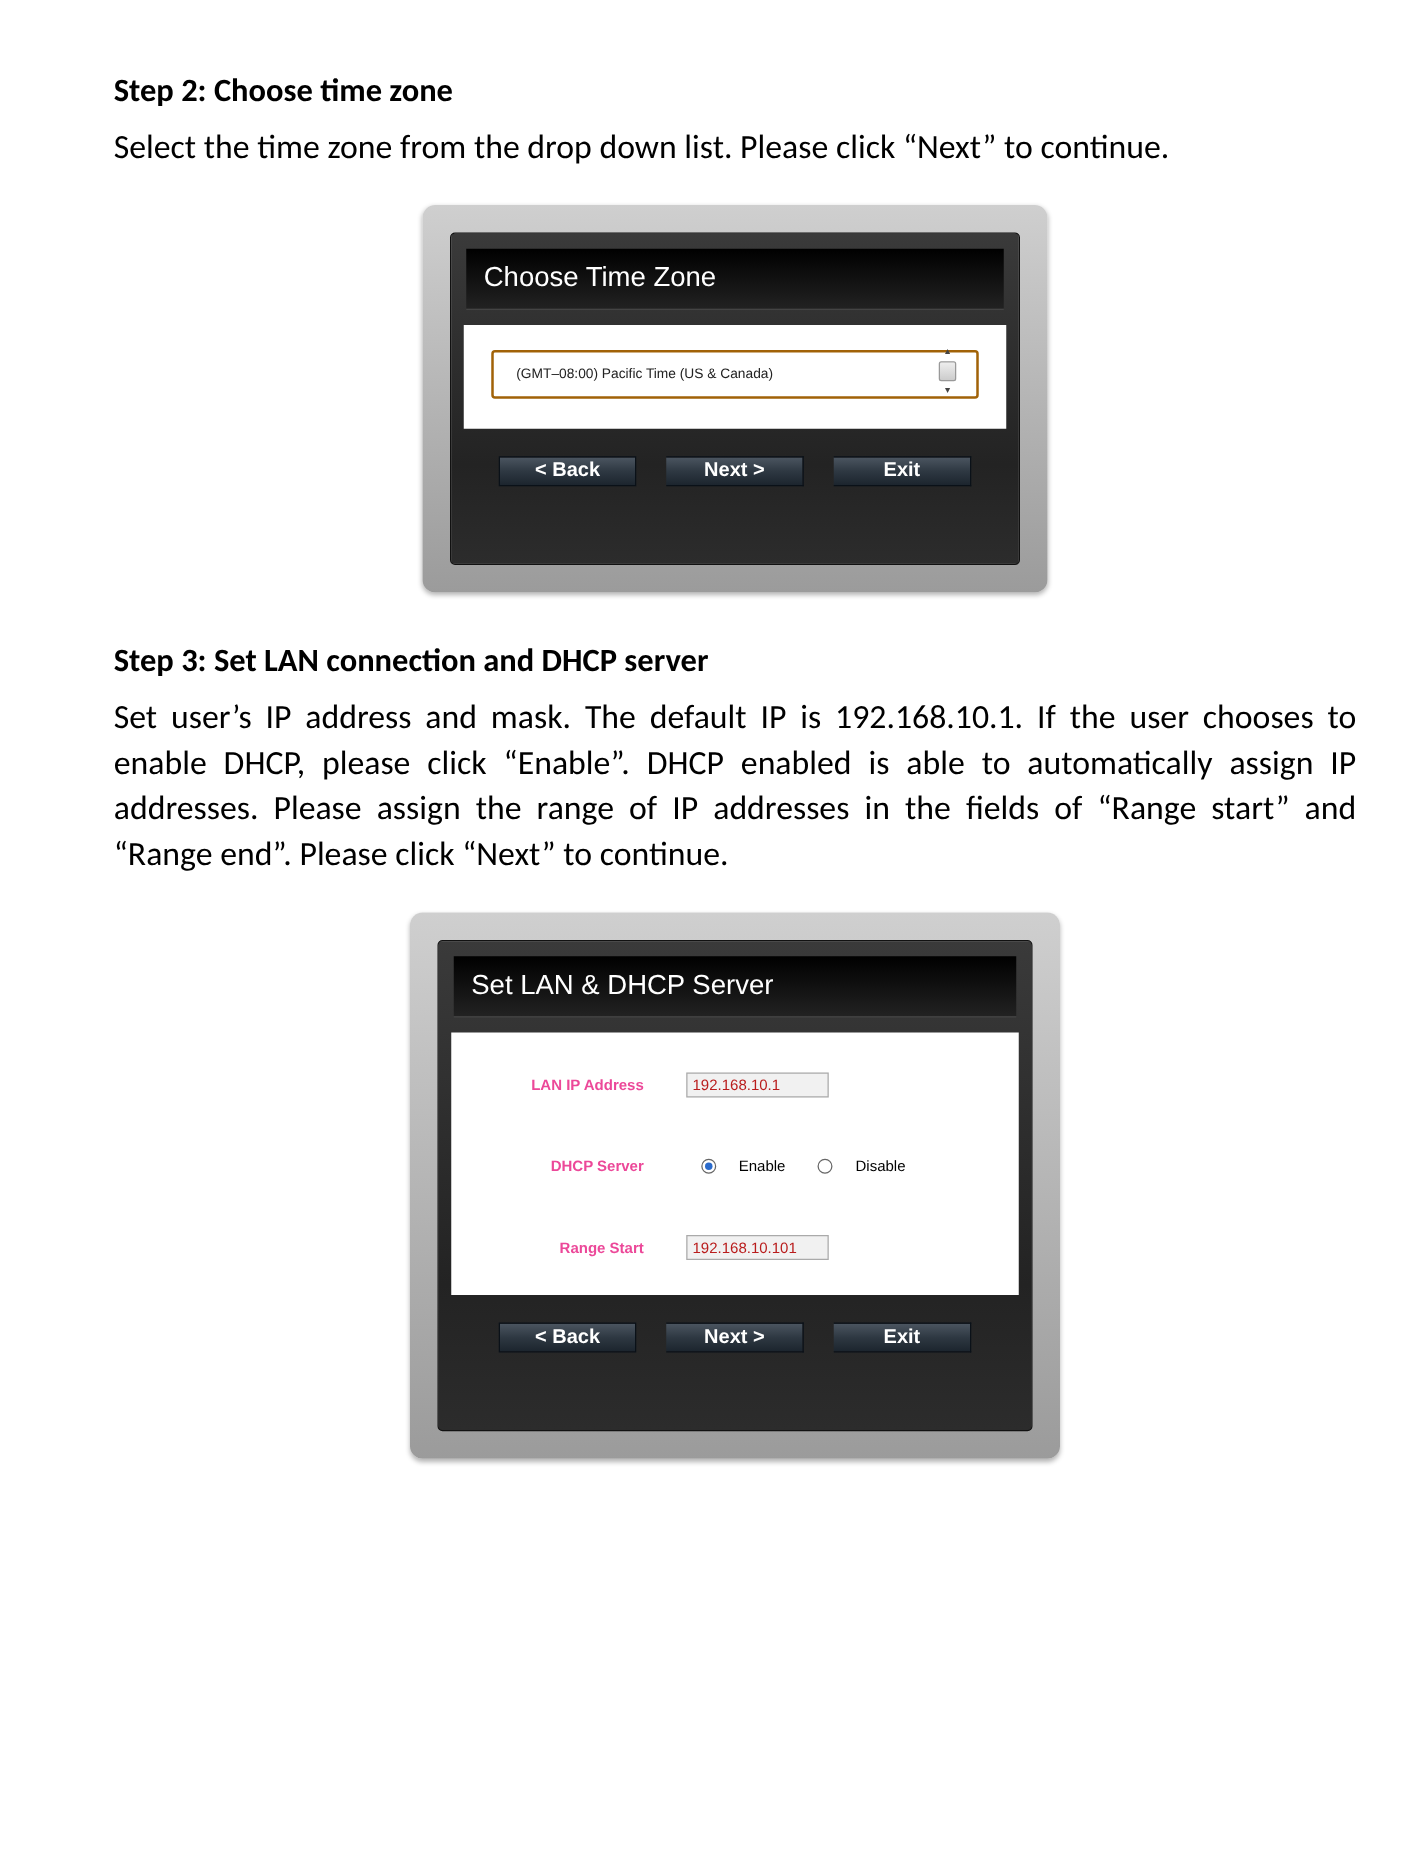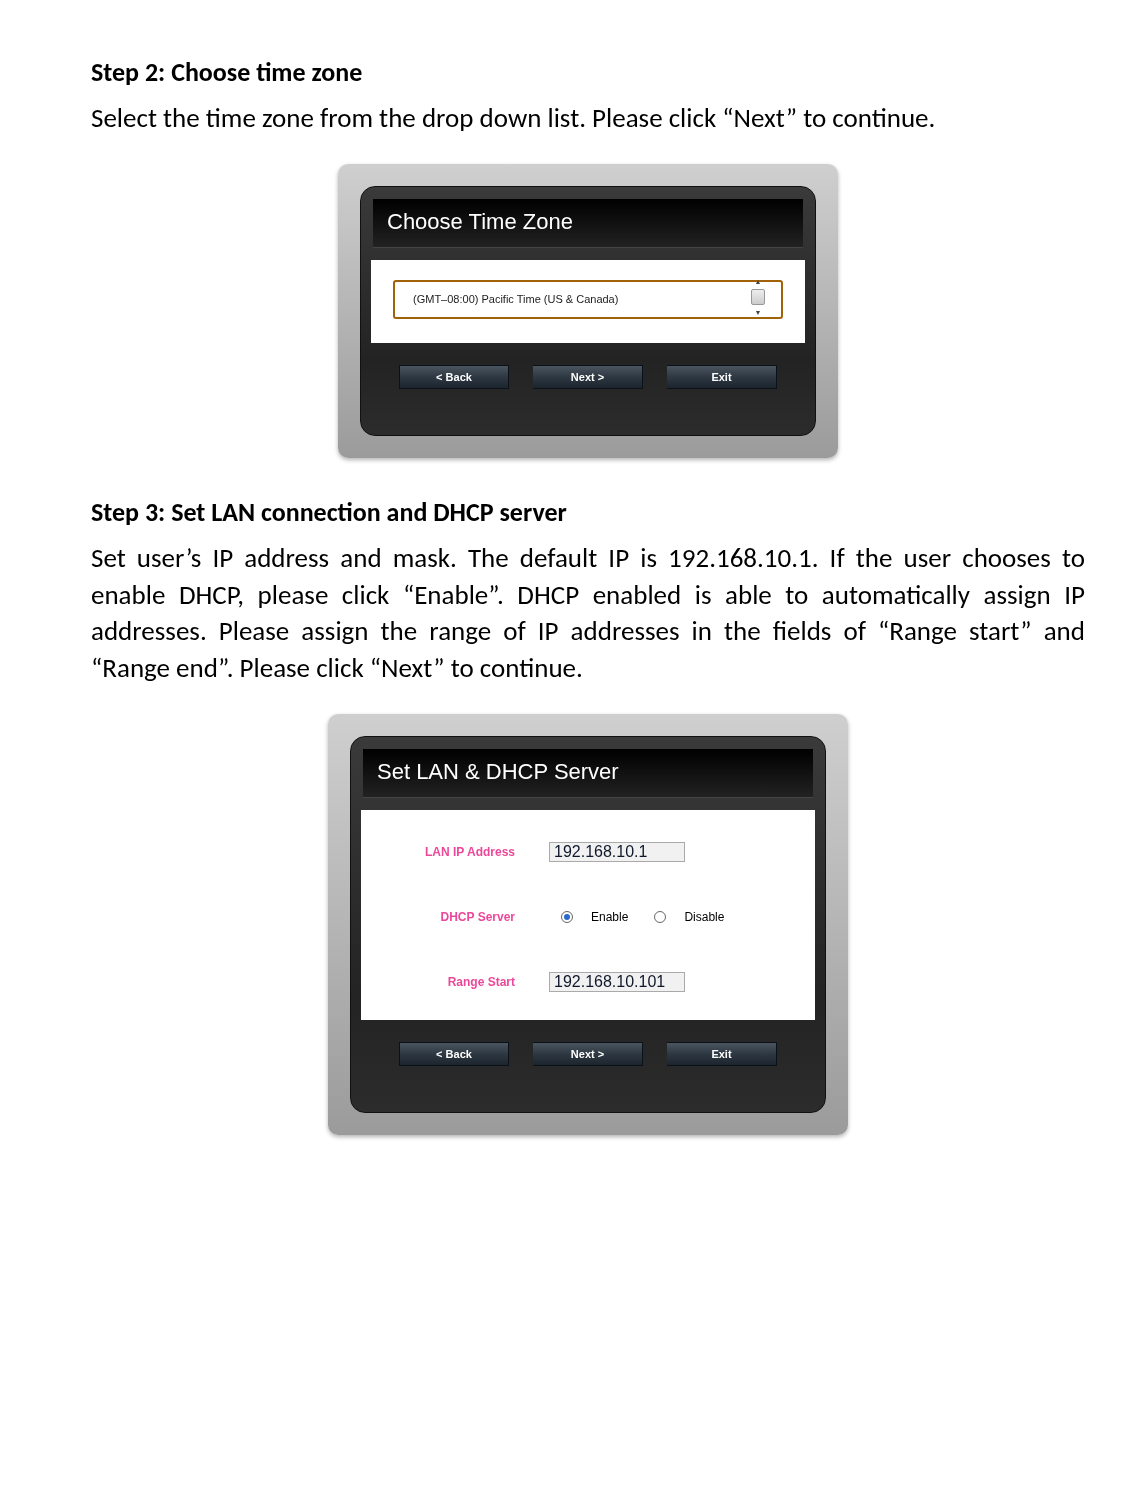--- a/index.html
+++ b/index.html
@@ -25,23 +25,23 @@
     margin: 0 auto 38px auto;
     border-radius: 10px;
     padding: 10px;
     background: linear-gradient(#cfcfcf,#9b9b9b);
     box-shadow: 0 2px 4px rgba(0,0,0,0.3);
   }
   .panel-tz { width: 500px; }
   .panel-lan { width: 520px; }
   .panel-inner {
     background: linear-gradient(#3a3a3a,#232323 70%,#2c2c2c);
-    border-radius: 15px;
+    border-radius: 4px;
     border: 1px solid #111;
-    padding-bottom: 22px;
+    padding-bottom: 38px;
   }
   .panel-title {
     background: linear-gradient(#000,#222);
     color: #fff;
     font-size: 22px;
     font-weight: normal;
     padding: 10px 14px 12px 14px;
     border-bottom: 1px solid #444;
     font-family: Arial, sans-serif;
   }
@@ -83,21 +83,21 @@
     justify-content: center;
     gap: 0;
     margin-top: 10px;
   }
   .wiz-btn {
     width: 110px;
     height: 24px;
     display: flex;
     align-items: center;
     justify-content: center;
-    font-size: 11px;
+    font-size: 16px;
     font-weight: bold;
     color: #fff;
     background: linear-gradient(#4b5560,#2e3842 50%,#1c252e);
     border: 1px solid #0a1118;
     cursor: pointer;
     font-family: Arial, sans-serif;
   }
   .wiz-btn + .wiz-btn { border-left: none; }
   .form-row {
     display: flex;
@@ -106,26 +106,26 @@
     font-size: 12px;
   }
   .form-label {
     width: 130px;
     text-align: right;
     padding-right: 10px;
     font-weight: bold;
     color: #ec4899;
   }
   .form-input {
-    font-size: 16px;
+    font-size: 12px;
     padding: 2px 4px;
     border: 1px solid #aaa;
     background: #f1f1f1;
-    color: #0f172a;
-    width: 136px;
+    color: #b91c1c;
+    width: 114px;
     height: 20px;
     font-family: Arial, sans-serif;
   }
   .radio-group {
     display: flex;
     align-items: center;
     gap: 4px;
     font-size: 12px;
   }
   .radio-circle {

